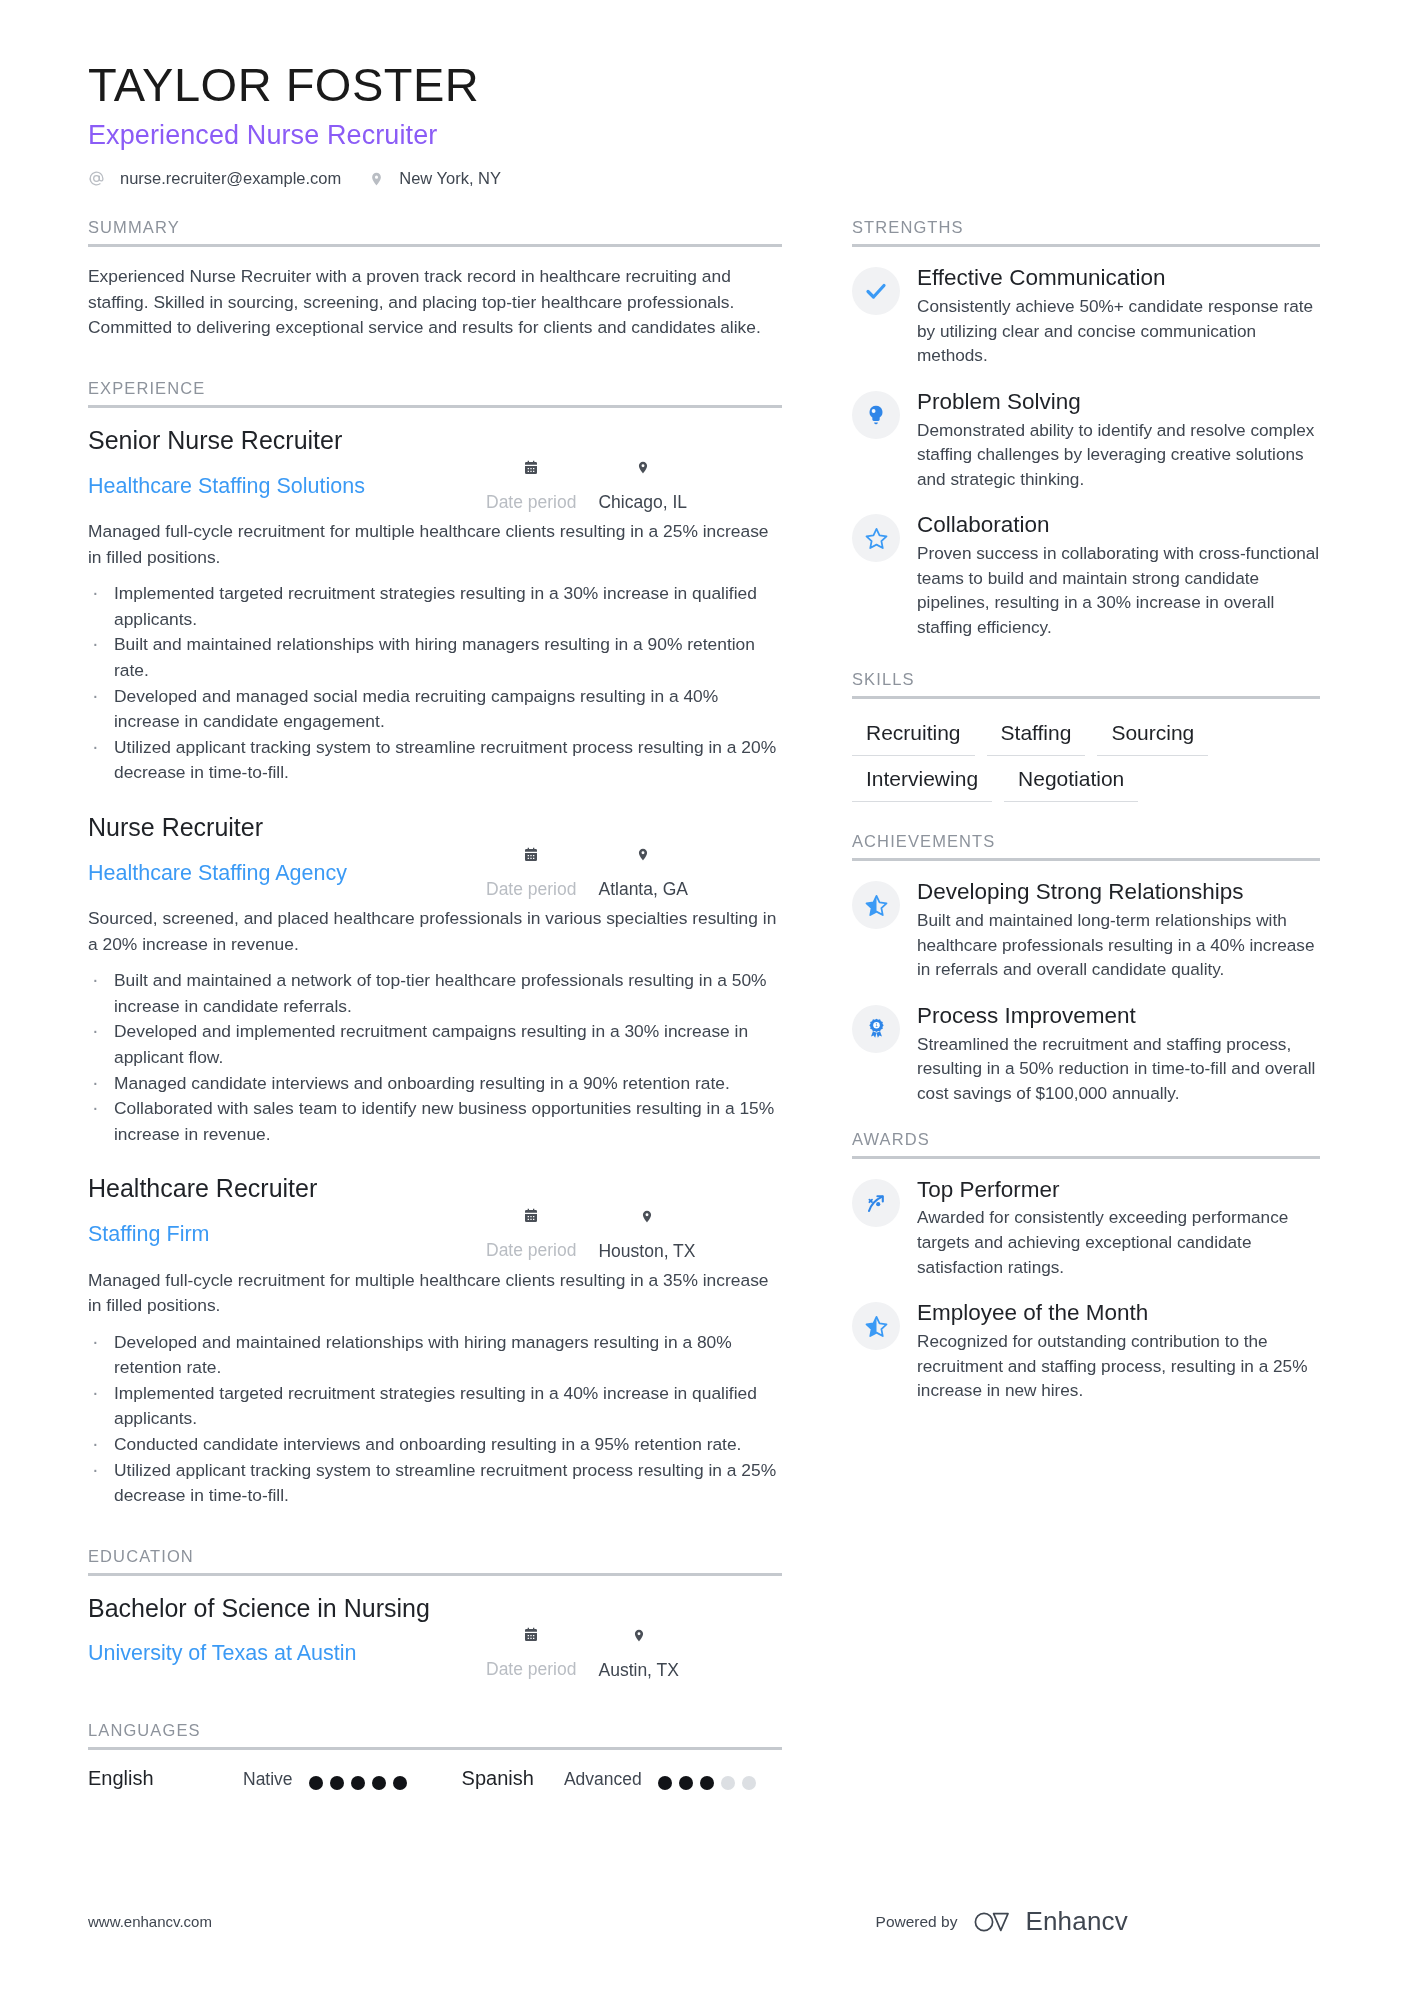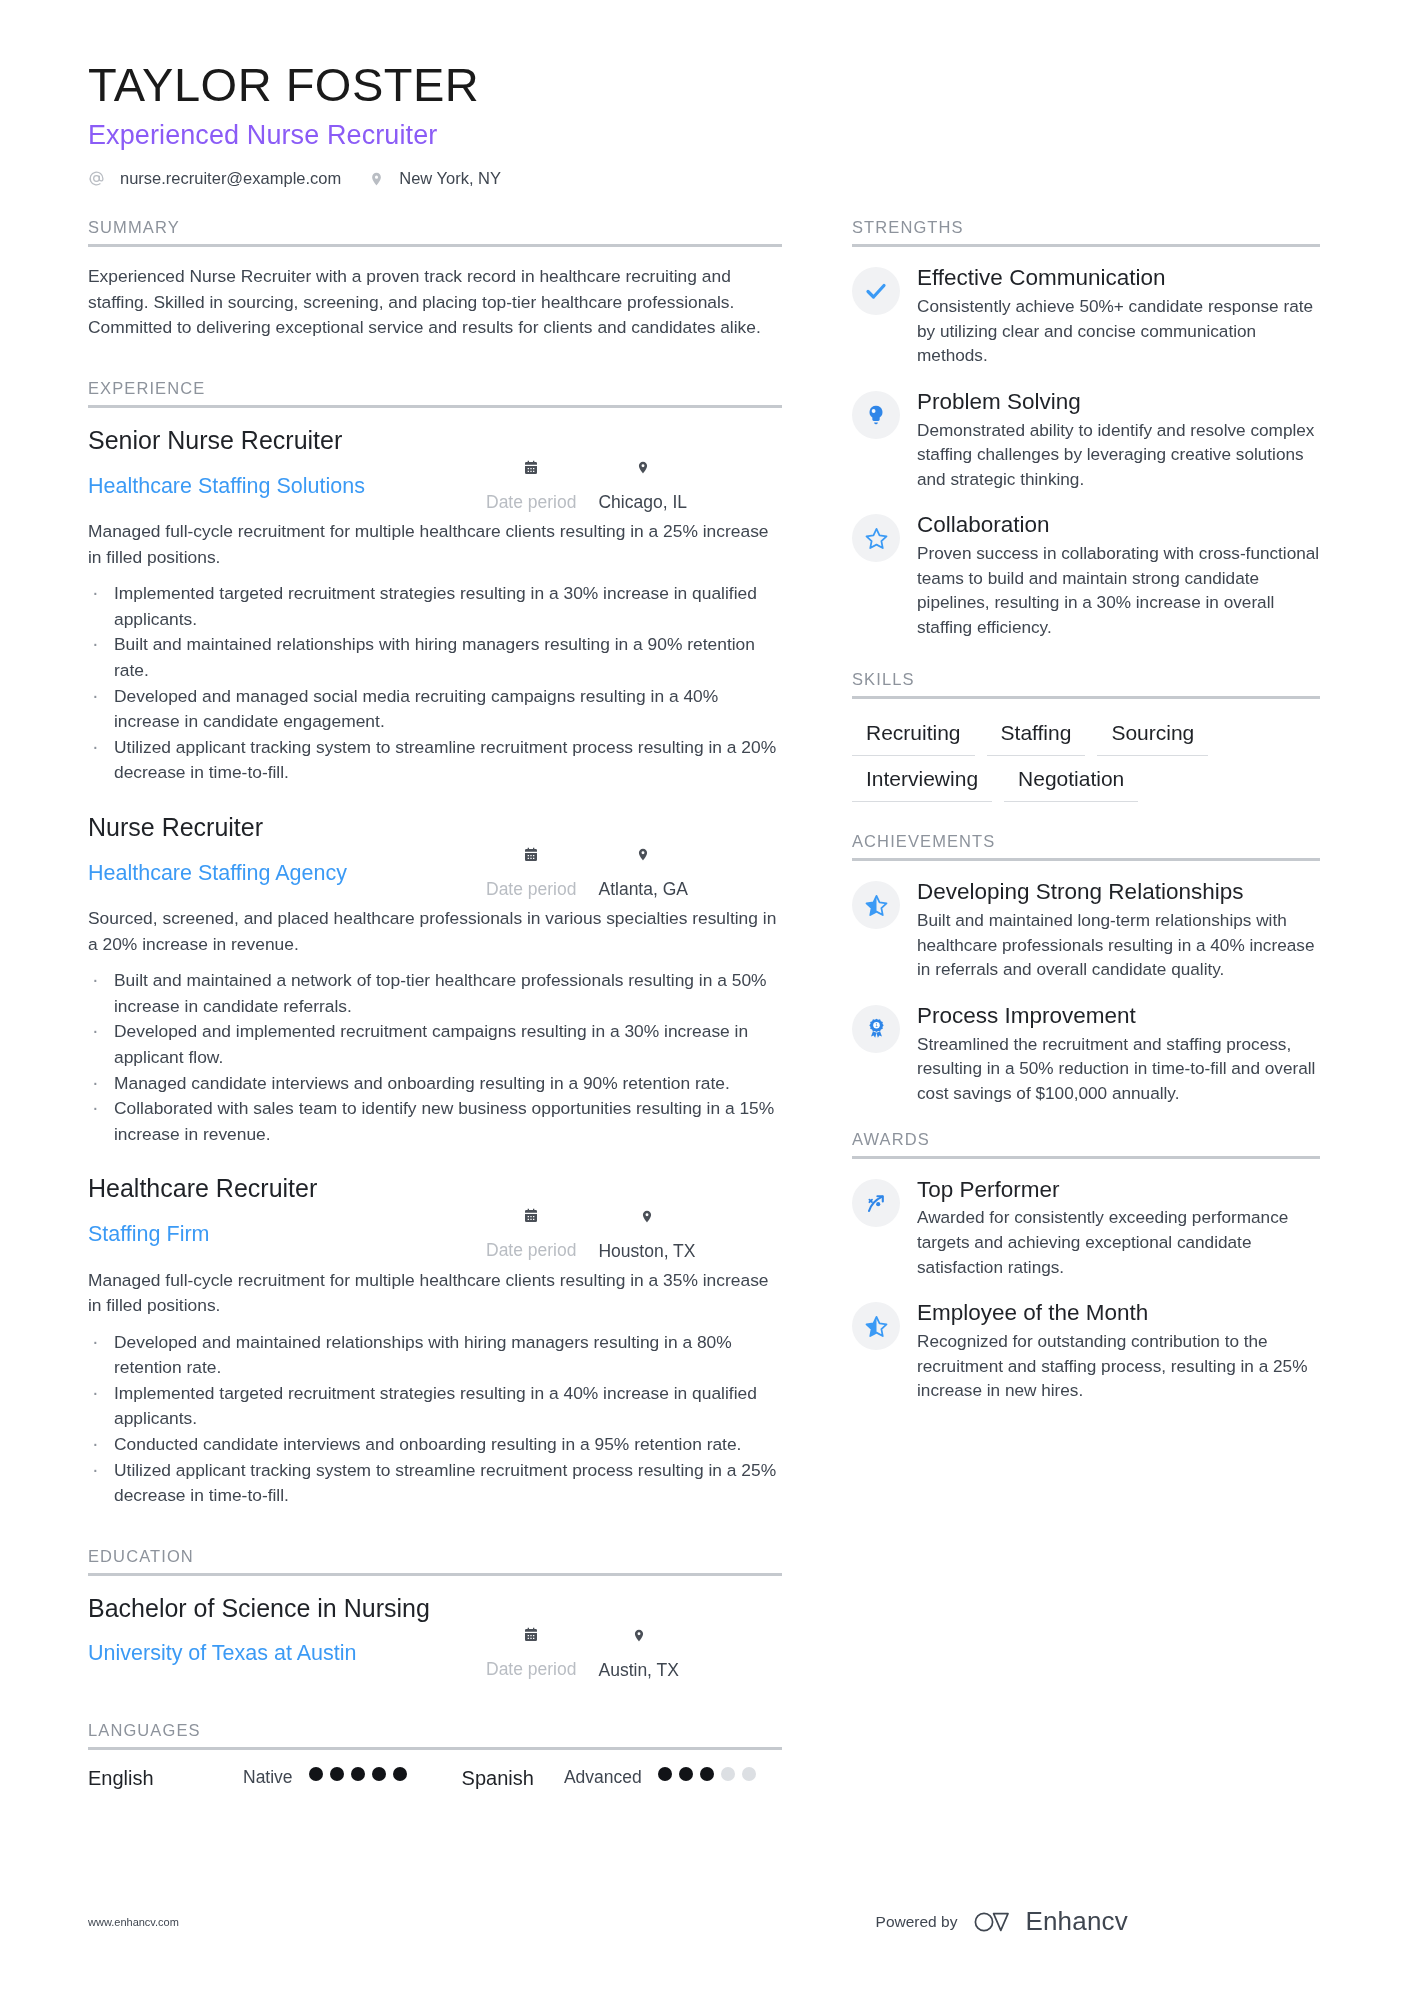--- a/index.html
+++ b/index.html
@@ -130,21 +130,21 @@
     color:#8d939c;
     font-size:20px;
   }
 
   
   .lang-row {
     display:flex;
     align-items:center;
     margin-top:6px;
   }
-  .lang-block { display:flex; align-items:flex-start; }
+  .lang-block { display:flex; align-items:flex-end; }
   .lang-name {
     font-size:20px;
     color:#1f2227;
     width:155px;
   }
   .lang-level {
     font-size:17.5px;
     color:#3f4650;
     margin-right:16px;
   }
@@ -198,21 +198,21 @@
 
   
   .footer {
     position:absolute;
     left:88px; right:80px; bottom:58px;
     display:flex;
     align-items:center;
     justify-content:space-between;
   }
   .footer-url {
-    font-size:11px;
+    font-size:15px;
     color:#3f4650;
   }
   .footer-right {
     display:flex;
     align-items:center;
     gap:14px;
   }
   .powered {
     font-size:15.5px;
     color:#3f4650;

